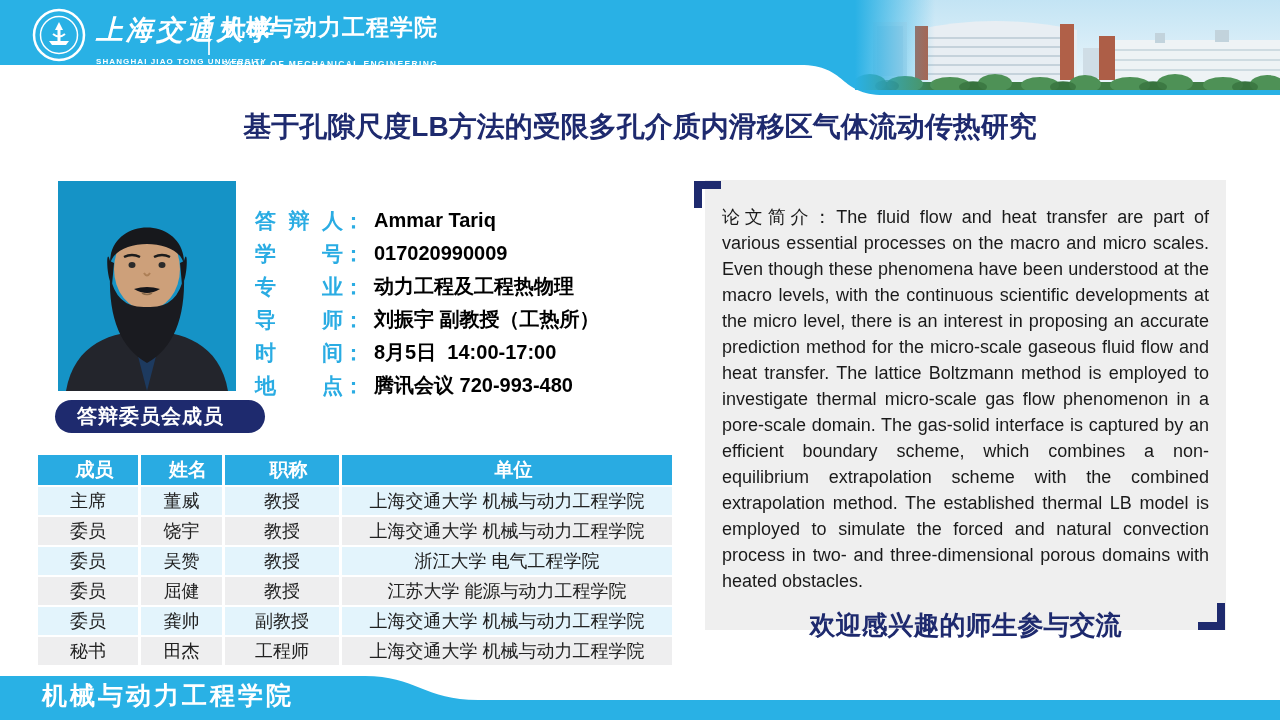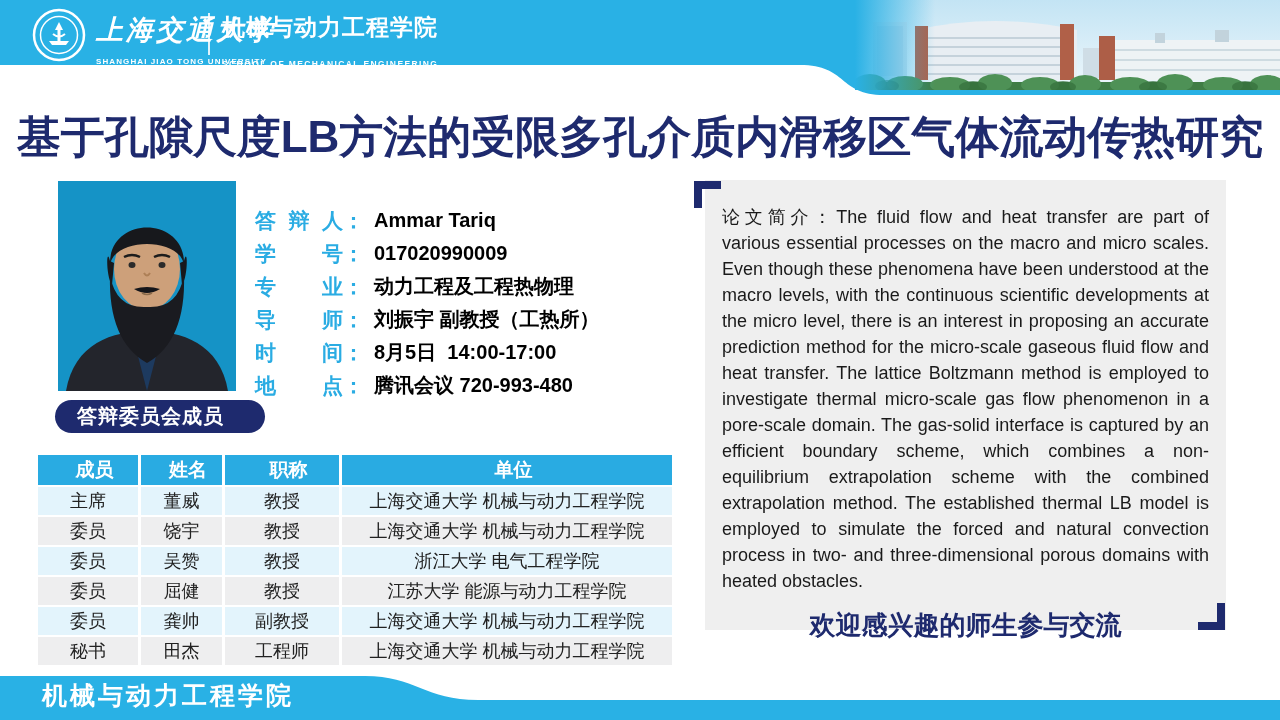--- a/index.html
+++ b/index.html
@@ -23,21 +23,21 @@
   .univ-block{position:absolute;left:96px;top:12px;color:#fff;}
   .univ-cn{font-size:27px;font-weight:bold;letter-spacing:3px;font-family:"Liberation Serif","DejaVu Serif",serif;font-style:italic;}
   .univ-en{font-size:8px;letter-spacing:1.1px;margin-top:9px;font-weight:bold;}
   .head-divider{position:absolute;left:208px;top:13px;width:2px;height:42px;background:rgba(255,255,255,.85);}
   .school-block{position:absolute;left:222px;top:12px;color:#fff;}
   .school-cn{font-size:23px;font-weight:bold;letter-spacing:1px;}
   .school-en{font-size:8.5px;letter-spacing:1.4px;margin-top:16px;font-weight:bold;}
 
   
   .main-title{position:absolute;left:0;top:108px;width:1280px;text-align:center;
-    font-size:44px;font-weight:900;color:var(--navy);letter-spacing:0px;}
+    font-size:28px;font-weight:900;color:var(--navy);letter-spacing:0px;}
 
   
   .portrait{position:absolute;left:58px;top:181px;width:178px;height:210px;}
 
   
   .info-block{position:absolute;left:255px;top:187px;margin-top:16px;}
   .info-row{height:33px;line-height:33px;white-space:nowrap;}
   .info-label{display:inline-block;width:88px;color:var(--label-cyan);font-weight:bold;font-size:21px;
     text-align:justify;text-align-last:justify;vertical-align:middle;}
   .info-colon{color:var(--label-cyan);font-weight:bold;font-size:21px;vertical-align:middle;}

